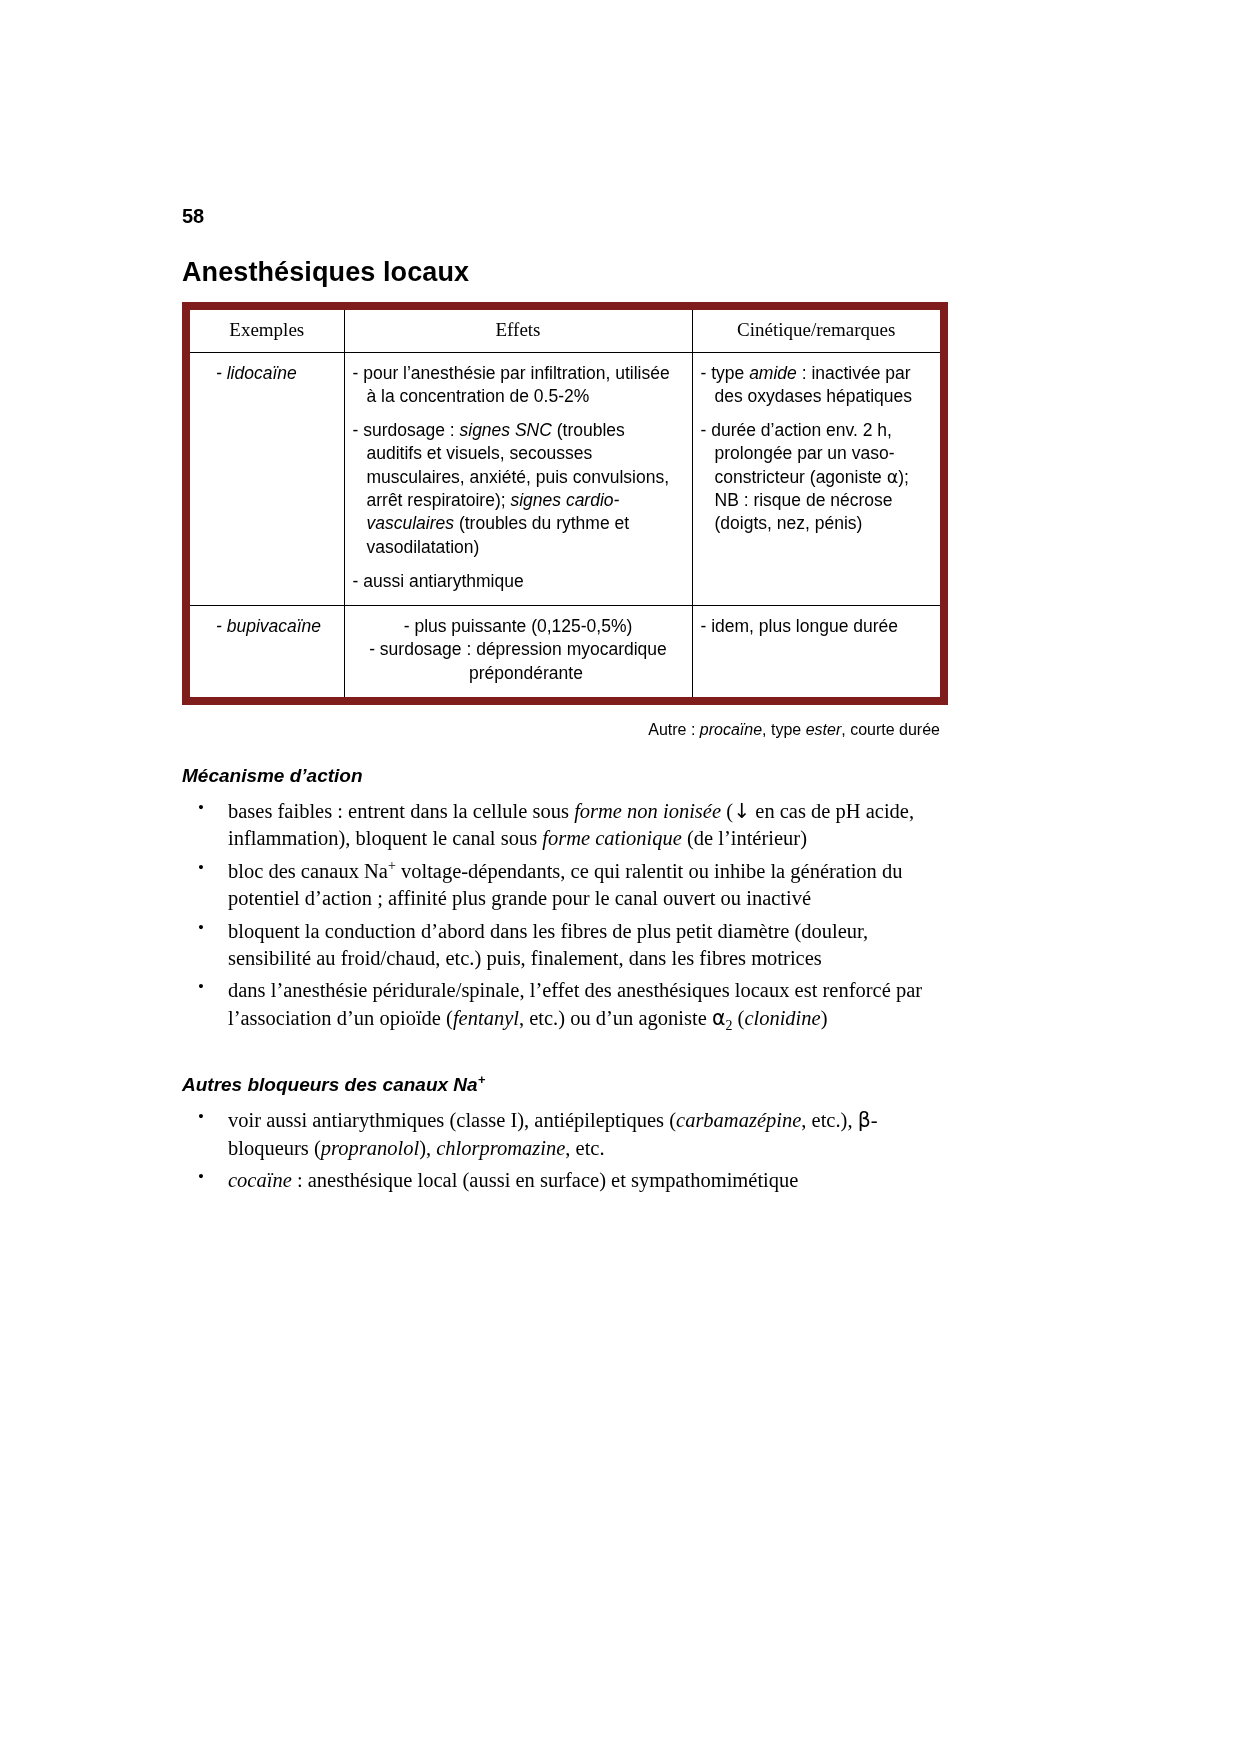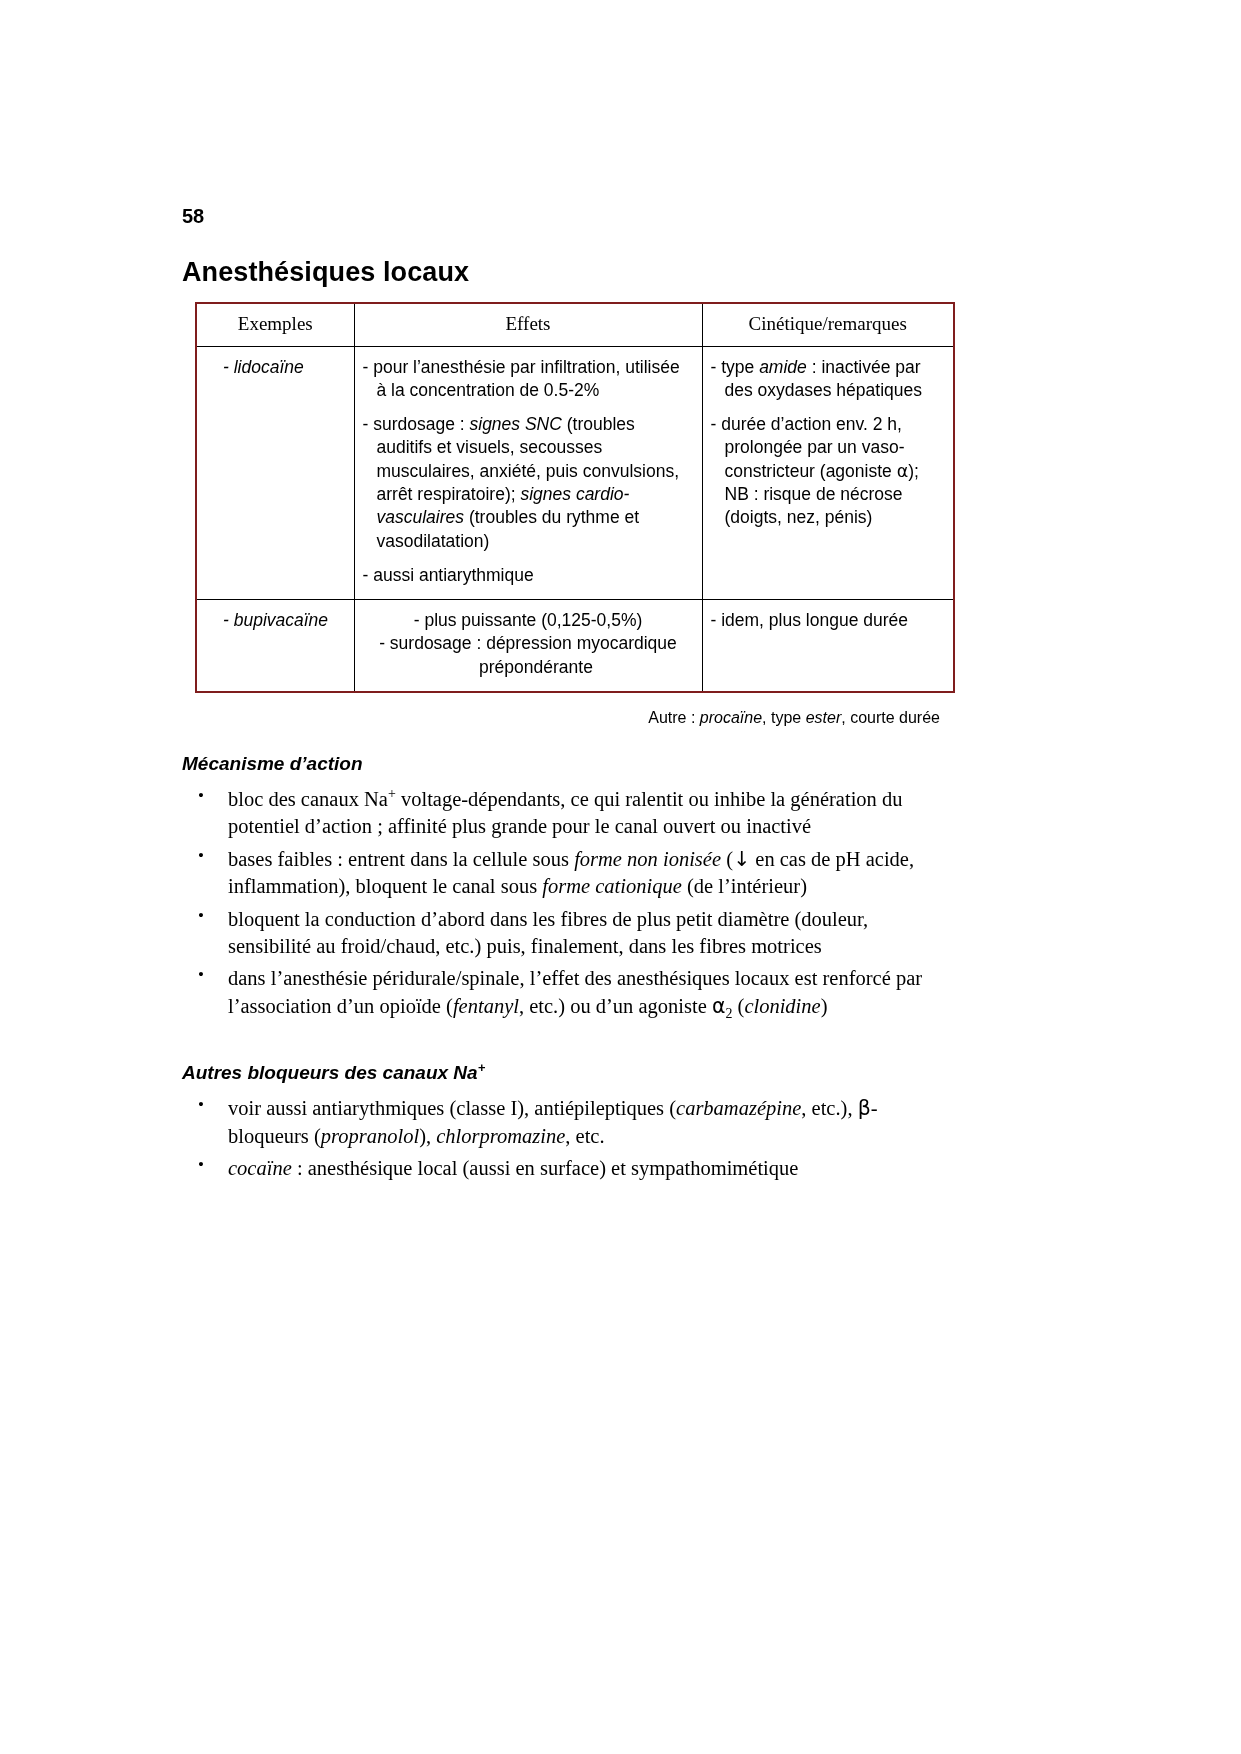--- a/index.html
+++ b/index.html
@@ -45,22 +45,21 @@
     line-height: 1.1;
     margin: 0 0 14px 0;
     letter-spacing: 0.1px;
   }
 
   
   table.main-table {
     border-collapse: collapse;
     width: 760px;
     table-layout: fixed;
-    border: 2px solid #7f1d1d;
-    margin-left: 13px;
+    border: 8px solid #7f1d1d;
   }
   table.main-table th,
   table.main-table td {
     border: 1px solid #000;
     vertical-align: top;
     padding: 0;
   }
   table.main-table thead th {
     font-family: "Liberation Serif", serif;
     font-weight: normal;
@@ -208,22 +207,22 @@
         </tr>
 
       </tbody>
     </table>
 
     <p class="table-caption"><span>Autre : </span><em>procaïne</em><span>, type </span><em>ester</em><span>, courte durée</span></p>
 
     <h2 class="section-heading">Mécanisme d’action</h2>
 
     <ul class="bullets">
+      <li><span>bases faibles : entrent dans la cellule sous </span><em>forme non ionisée</em><span> (</span><span class="arrow">↓</span><span> en cas de pH acide, inflammation), bloquent le canal sous </span><em>forme cationique</em><span> (de l’intérieur)</span></li>
       <li><span>bloc des canaux Na</span><sup class="chg">+</sup><span> voltage-dépendants, ce qui ralentit ou inhibe la génération du potentiel d’action ; affinité plus grande pour le canal ouvert ou inactivé</span></li>
-      <li><span>bases faibles : entrent dans la cellule sous </span><em>forme non ionisée</em><span> (</span><span class="arrow">↓</span><span> en cas de pH acide, inflammation), bloquent le canal sous </span><em>forme cationique</em><span> (de l’intérieur)</span></li>
       <li>bloquent la conduction d’abord dans les fibres de plus petit diamètre (douleur, sensibilité au froid/chaud, etc.) puis, finalement, dans les fibres motrices</li>
       <li><span>dans l’anesthésie péridurale/spinale, l’effet des anesthésiques locaux est renforcé par l’association d’un opioïde (</span><em>fentanyl</em><span>, etc.) ou d’un agoniste </span><span class="sym">α</span><sub class="sb">2</sub><span> (</span><em>clonidine</em><span>)</span></li>
     </ul>
 
     <h2 class="section-heading second"><span>Autres bloqueurs des canaux Na</span><sup class="chg">+</sup></h2>
 
     <ul class="bullets">
       <li><span>voir aussi antiarythmiques (classe I), antiépileptiques (</span><em>carbamazépine</em><span>, etc.), </span><span class="sym">β</span><span>-bloqueurs (</span><em>propranolol</em><span>), </span><em>chlorpromazine</em><span>, etc.</span></li>
       <li><em>cocaïne</em><span> : anesthésique local (aussi en surface) et sympathomimétique</span></li>
     </ul>

